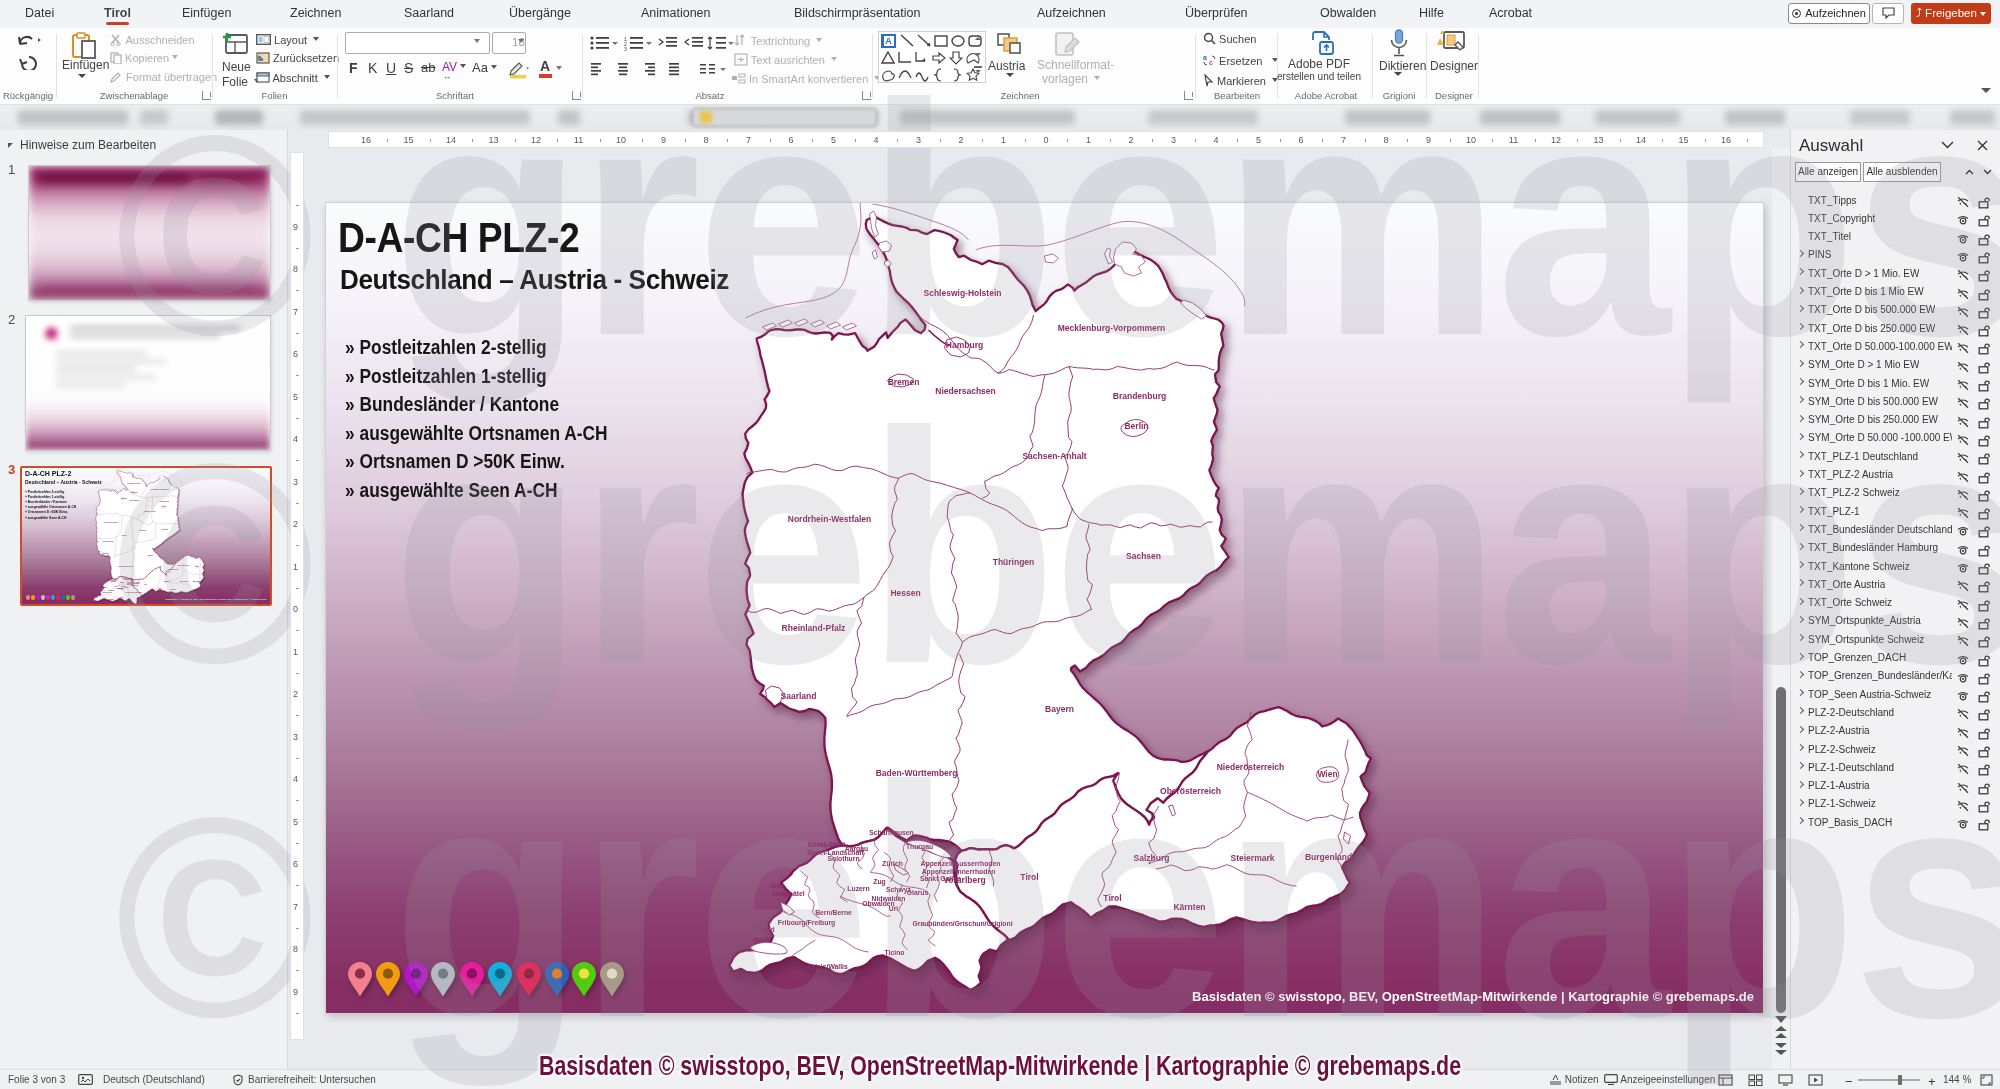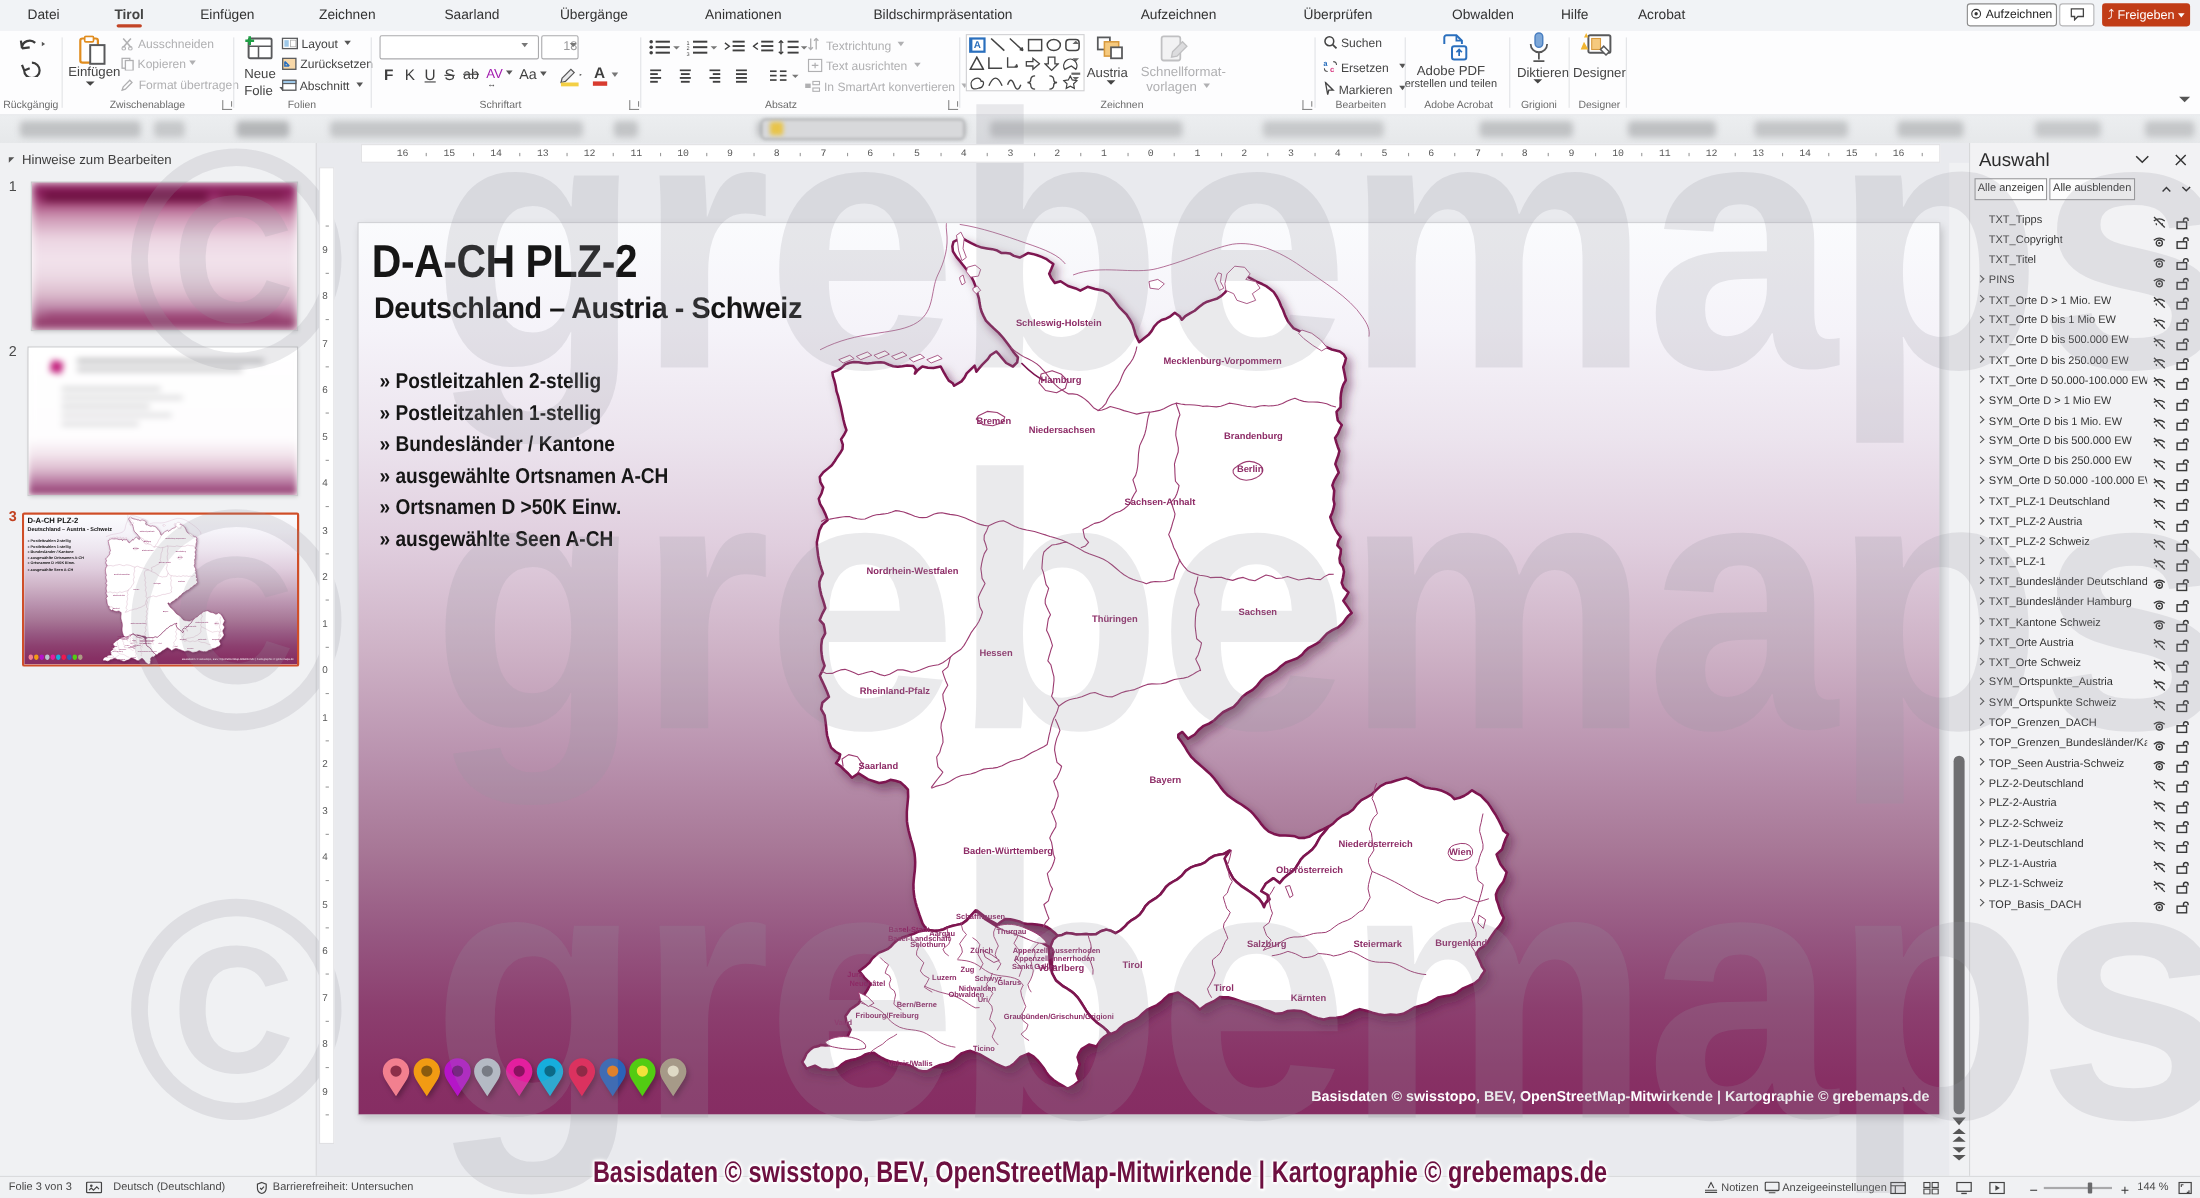--- a/index.html
+++ b/index.html
@@ -19,21 +19,21 @@
 .rlaunch{position:absolute;width:9px;height:9px;border-left:1px solid #888;border-bottom:1px solid #888;}
 .rlaunch:after{content:"";position:absolute;left:2px;bottom:2px;width:5px;height:5px;border-right:1.5px solid #888;border-top:0;}
 .car{display:inline-block;width:7px;height:5px;position:relative;top:-2px;margin-left:3px;}
 .car:before{content:"";position:absolute;left:0;top:0;border-left:3.5px solid transparent;border-right:3.5px solid transparent;border-top:4px solid #555;}
 .gray .car:before{border-top-color:#b0b0b2;}
 
 #qat{left:0;top:105px;width:2000px;height:25px;background:linear-gradient(#eceef0,#e6e8ea);overflow:hidden;}
 .qpill{position:absolute;top:5px;height:15px;border-radius:4px;background:#b9bbbd;filter:blur(3px);}
 
 #hruler{left:328px;top:131px;z-index:6;width:1436px;height:17px;background:#fff;border:1px solid #e0e0e3;font-size:9px;color:#595959;}
-#hruler span{position:absolute;top:3px;transform:translateX(-50%);font-family:Liberation Mono, monospace;}
+#hruler span{position:absolute;top:3px;transform:translateX(-50%);}
 #vruler{left:290px;top:152px;z-index:6;width:14px;height:888px;background:#fff;border:1px solid #e0e0e3;font-size:9px;color:#595959;}
 #vruler span{position:absolute;left:2px;transform:translateY(-50%);}
 .tick{position:absolute;width:1px;height:3px;background:#9a9a9a;top:7px;}
 .vtick{position:absolute;height:1px;width:3px;background:#9a9a9a;left:5px;}
 
 #lpanel{left:0;top:130px;width:288px;height:939px;background:#f0f1f3;border-right:1px solid #d7d8da;}
 #lpanel .num{position:absolute;font-size:13px;color:#4a4a4a;}
 .thumb{position:absolute;background:#fff;box-shadow:0 0 0 1px #c9cacc, 1px 2px 4px rgba(0,0,0,.18);overflow:hidden;}
 
 #canvas{left:289px;top:148px;width:1483px;height:921px;background:#e9eaee;}

